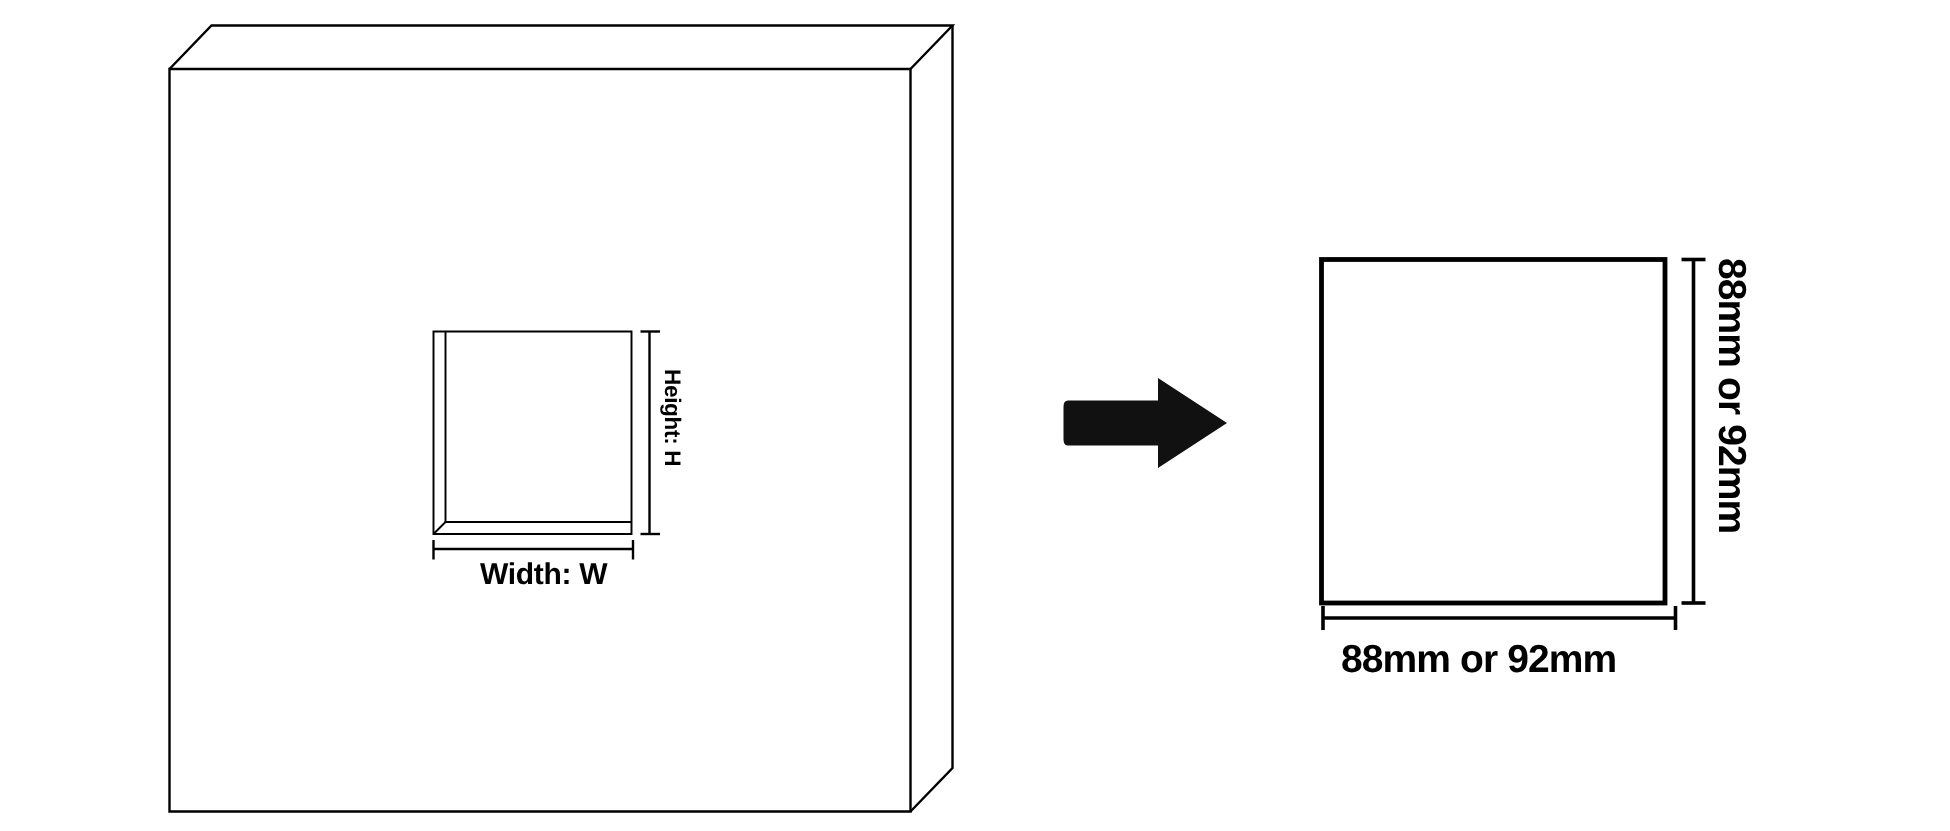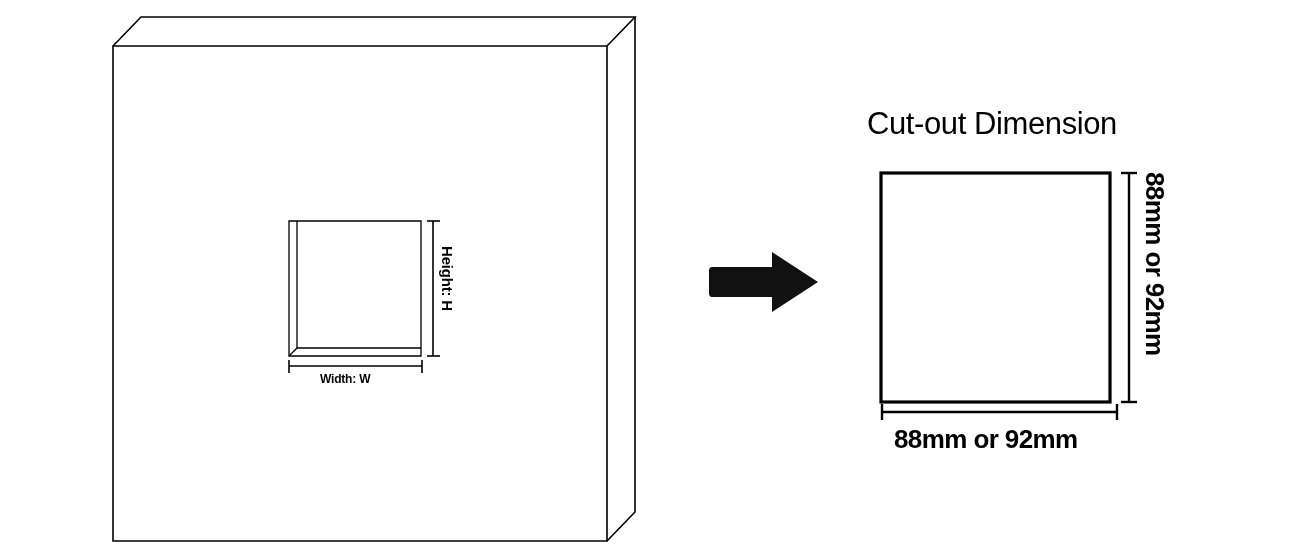--- a/index.html
+++ b/index.html
@@ -65,21 +65,21 @@
     white-space: nowrap;
     line-height: 1;
   }
   #label-height {
     font-size: 15px;
     font-weight: bold;
     letter-spacing: -0.2px;
     transform-origin: 0 0;
   }
   #label-width {
-    font-size: 12px;
+    font-size: 20px;
     font-weight: bold;
     letter-spacing: -0.2px;
   }
   #title-cutout {
     font-size: 31px;
     font-weight: 500;
     letter-spacing: -0.4px;
   }
   #label-vert-dim {
     font-size: 26px;
@@ -156,19 +156,18 @@
       <path class="dim-line-bold" d="M882,412 L1117,412"></path>
       <path class="dim-line-bold" d="M882,404 L882,420"></path>
       <path class="dim-line-bold" d="M1117,404 L1117,420"></path>
     </g>
   </svg>
 
   <div class="label" id="label-height" style="left:455px; top:246px; transform: rotate(90deg);">Height: H</div>
 
   <div class="label" id="label-width" style="left:320px; top:373px;">Width: W</div>
 
-  <div class="label" id="title-cutout" style="left:867px; top:108px;">Cut-out Dimension</div>
 
   <div class="label" id="label-vert-dim" style="left:1168px; top:172px; transform: rotate(90deg);">88mm or 92mm</div>
 
   <div class="label" id="label-horiz-dim" style="left:894px; top:426px;">88mm or 92mm</div>
 
 </div>
 
 </body></html>

